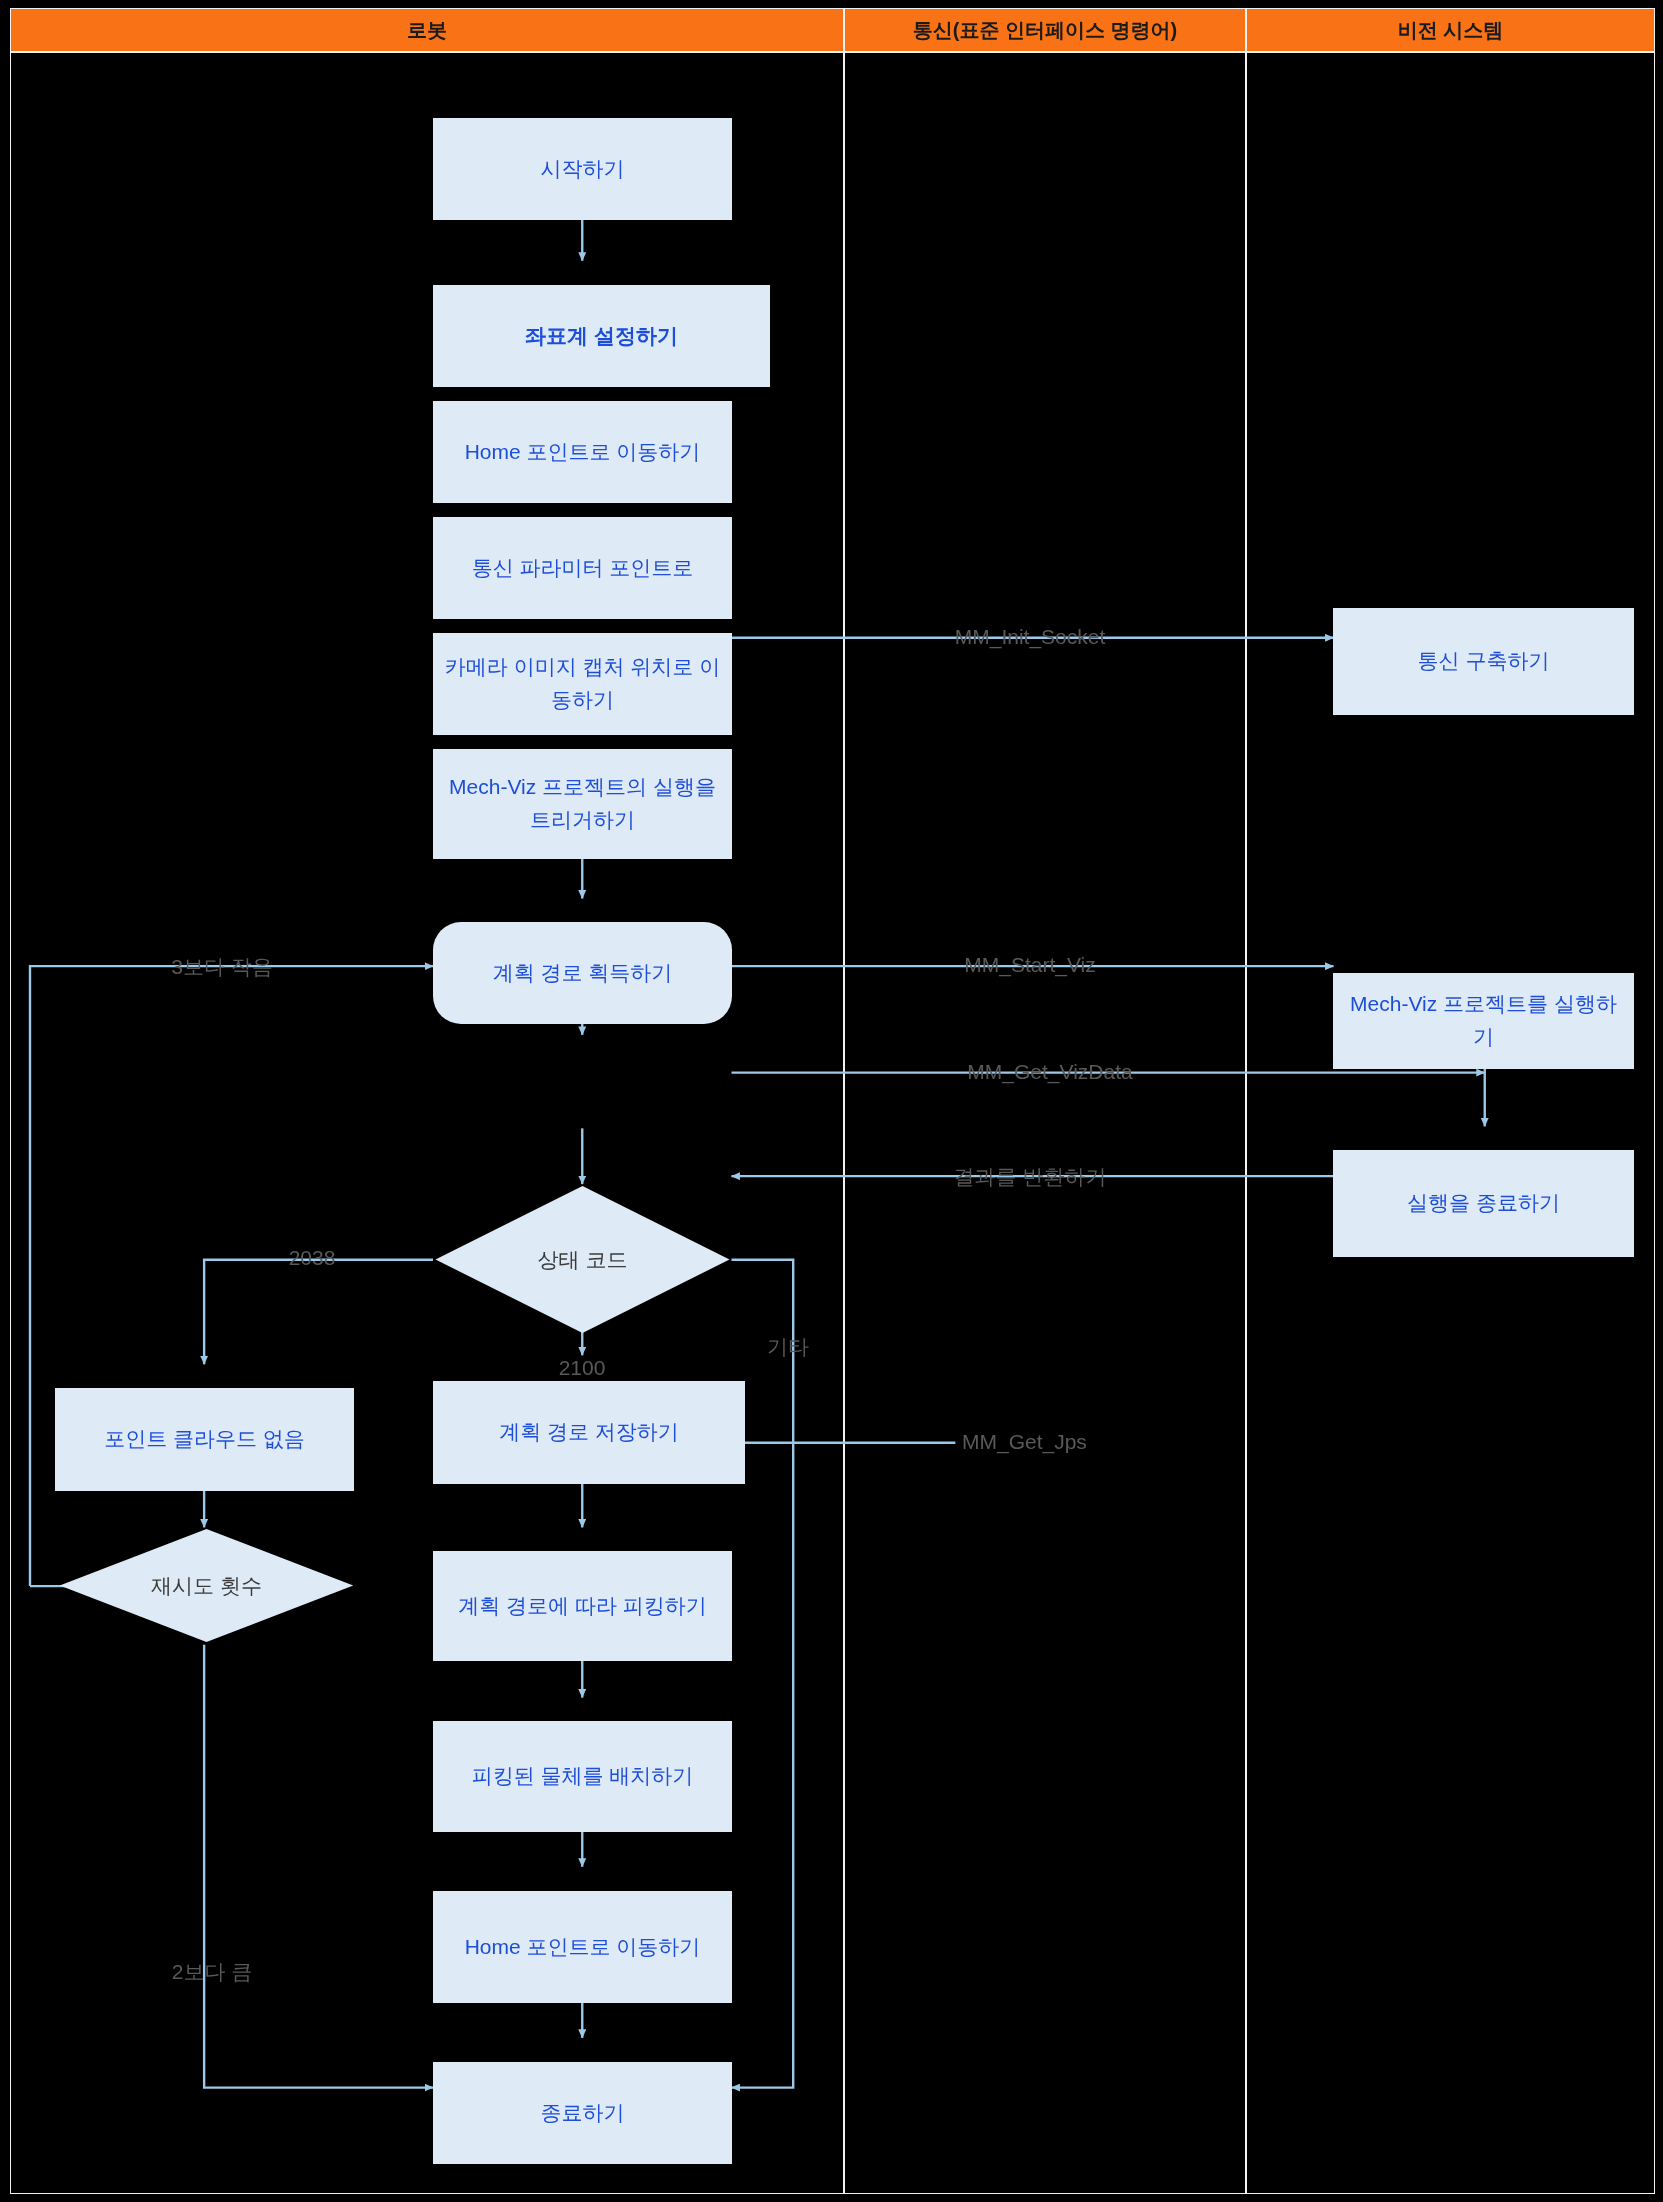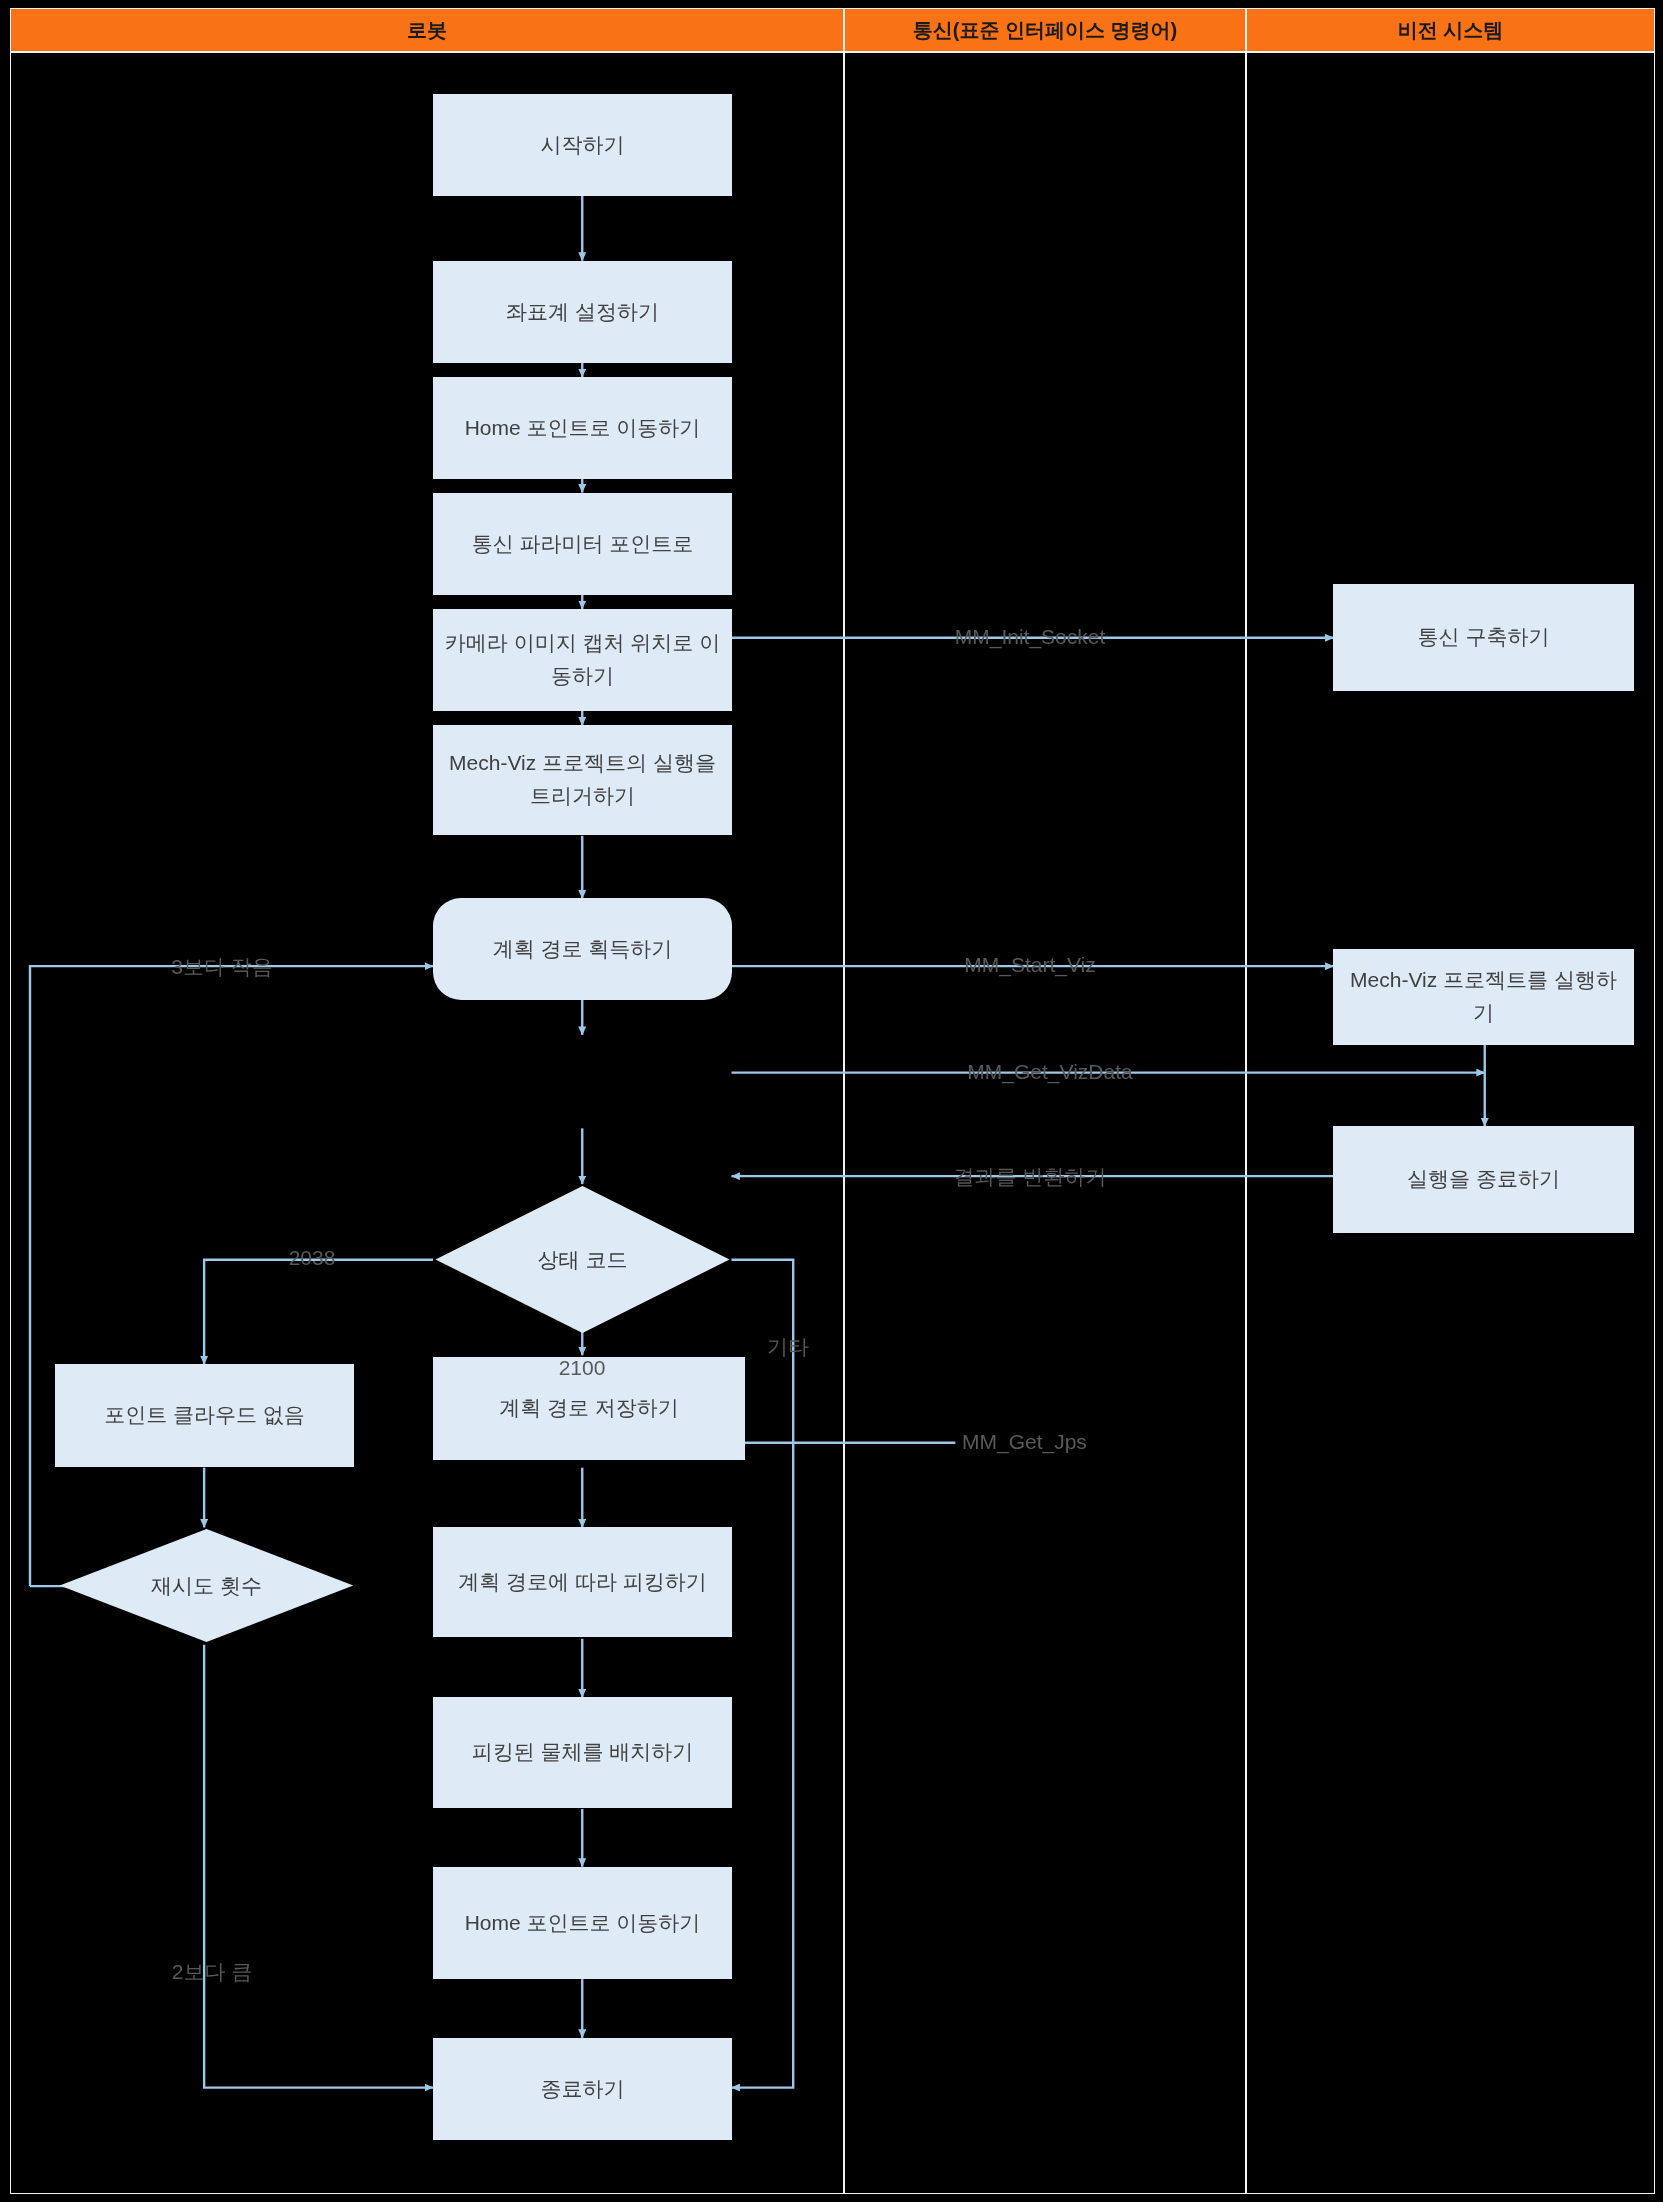--- a/index.html
+++ b/index.html
@@ -23,21 +23,21 @@
   .lb-vision{left:1246px;width:409px;}
   .outer-frame{position:absolute;left:10px;top:52px;width:1645px;height:2142px;
                border:1px solid #f2f2f2;box-sizing:border-box;pointer-events:none;}
 
   
   #wires{position:absolute;left:0;top:0;width:1664px;height:2203px;}
 
   
   .node{position:absolute;background:#dfeaf7;box-sizing:border-box;
         display:flex;align-items:center;justify-content:center;text-align:center;
-        font-size:21px;color:#404040;line-height:1.55;padding:4px 10px;}
+        font-size:21px;color:#1d4ed8;line-height:1.55;padding:4px 10px;margin-top:24px;}
   .diamond-wrap{position:absolute;}
   .diamond-wrap svg{display:block;}
   .diamond-label{position:absolute;left:0;top:0;width:100%;height:100%;
         display:flex;align-items:center;justify-content:center;
         font-size:21px;color:#3b3b3b;text-align:center;}
 
   
   .elabel{position:absolute;font-size:21px;color:#595959;white-space:nowrap;}
   .elabel.ctr{transform:translateX(-50%);}
 </style>
@@ -110,21 +110,21 @@
       <path d="M30,1594 L150,1594"></path>
 
       <path d="M735,1450 L960,1450"></path>
     </g>
   </svg>
 
   <div class="node" style="left:433px;top:94px;width:299px;height:102px;">
       <span>시작하기</span>
     </div>
 
-  <div class="node" style="left:433px;top:261px;width:299px;height:102px;">
+  <div class="node" style="left:433px;top:261px;width:337px;height:102px;font-weight:bold;">
       <span>좌표계 설정하기</span>
     </div>
 
   <div class="node" style="left:433px;top:377px;width:299px;height:102px;">
       <span>Home 포인트로 이동하기</span>
     </div>
 
   <div class="node" style="left:433px;top:493px;width:299px;height:102px;">
       <span>통신 파라미터 포인트로</span>
     </div>

